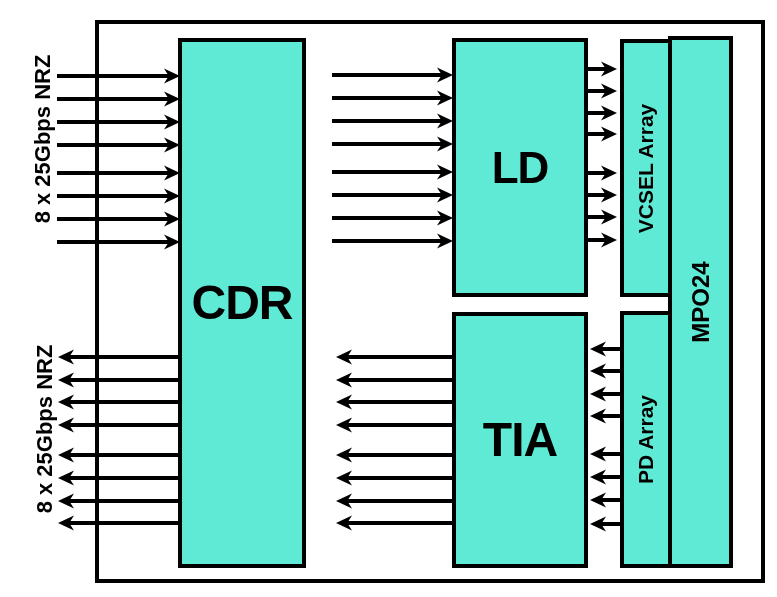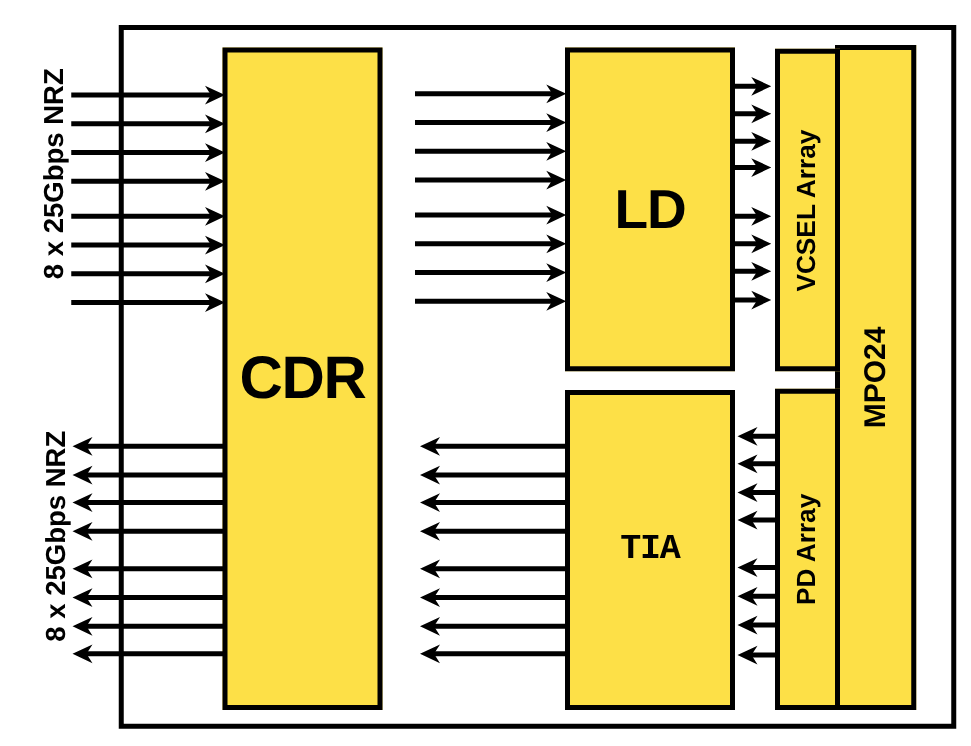--- a/index.html
+++ b/index.html
@@ -12,21 +12,21 @@
     position: relative;
     width: 777px;
     height: 597px;
     background: #ffffff;
     overflow: hidden;
   }
   .box {
     position: absolute;
     box-sizing: border-box;
     border: 4px solid #000000;
-    background: #fde047;
+    background: #5eead4;
     display: flex;
     align-items: center;
     justify-content: center;
   }
   
   .outer  { left: 95px;  top: 20px;  width: 670px; height: 563px; background: transparent; z-index: 1; }
   
   .cdr    { left: 178px; top: 38px;  width: 128px; height: 530px; z-index: 2; }
   .ld     { left: 452px; top: 38px;  width: 136px; height: 259px; z-index: 2; }
   .tia    { left: 452px; top: 312px; width: 136px; height: 256px; z-index: 2; }
@@ -35,21 +35,21 @@
   .pd     { left: 620px; top: 311px; width: 52px;  height: 257px; z-index: 3; }
 
   .big-label {
     font-weight: bold;
     color: #000000;
     letter-spacing: -1px;
     line-height: 1;
   }
   .cdr .big-label { font-size: 48px; }
   .ld  .big-label { font-size: 44px; }
-  .tia .big-label { font-size: 28px; font-family: Liberation Mono, monospace; }
+  .tia .big-label { font-size: 48px; }
 
   .rot-label {
     font-weight: bold;
     color: #000000;
     white-space: nowrap;
     transform: rotate(-90deg);
     line-height: 1;
   }
   .vcsel .rot-label { font-size: 21px; }
   .pd    .rot-label { font-size: 21px; }

